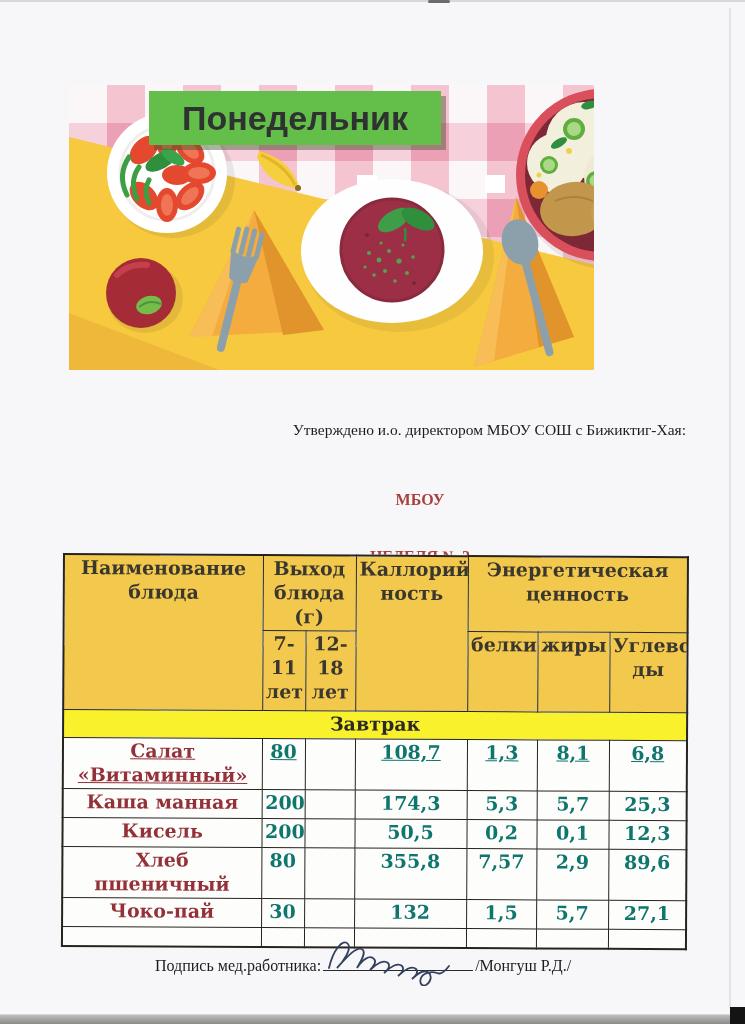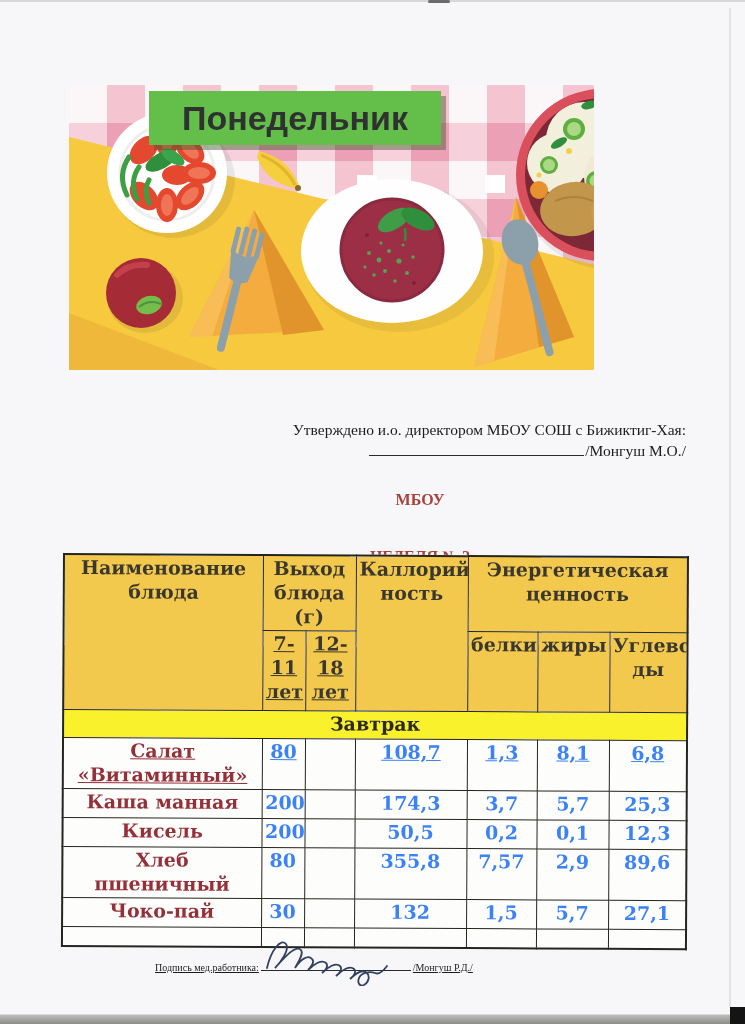--- a/index.html
+++ b/index.html
@@ -26,29 +26,29 @@
   .headings{position:absolute;left:95px;top:452px;width:650px;text-align:center;
     color:#a8403e;font-weight:bold;font-size:16px;line-height:19px;white-space:pre-wrap;}
   
   .table-wrap{position:absolute;left:63px;top:553px;transform:rotate(0.3deg);transform-origin:0 0;}
   table.menu{border-collapse:collapse;table-layout:fixed;width:624px;
     font-family:"DejaVu Serif","Liberation Serif",serif;font-weight:bold;
     border:2px solid #26241f;background:#fdfdfc;}
   table.menu td,table.menu th{border:1.6px solid #26241f;padding:1px 3px;text-align:center;
     font-size:19px;line-height:1.26;overflow:hidden;}
   th.hd{background:#f2c84d;color:#3a372f;vertical-align:top;padding-top:3px;font-weight:bold;}
-  th.age{font-size:16px;padding:2px 1px;text-decoration:underline;}
+  th.age{font-size:16px;padding:2px 1px;}
   td.section{background:#faf12d;color:#2b2a22;height:25px;font-weight:bold;}
   td.dish{color:#943038;}
-  td.num{color:#3b82f6;}
+  td.num{color:#0f766e;}
   tr.r-tall td{height:46px;vertical-align:top;text-decoration:underline;}
   tr.r-std td{height:26px;vertical-align:top;}
   tr.r-empty td{height:16px;}
   
-  .footer-sign{position:absolute;left:155px;top:955px;font-size:10px;text-decoration:underline;}
+  .footer-sign{position:absolute;left:155px;top:955px;font-size:16px;}
   .sig-line{display:inline-block;width:150px;height:15px;border-bottom:1.5px solid #2a2a2c;
     position:relative;vertical-align:baseline;margin:0 2px;}
   .sig-line svg{position:absolute;left:2px;top:-27px;}
 </style>
 </head>
 <body>
 
 <div class="scan-top-edge"></div>
 <div class="scan-top-dash"></div>
 <div class="scan-right-edge"></div>
@@ -222,21 +222,20 @@
   <g>
     <rect x="85" y="11" width="292" height="54" fill="#46552f" opacity="0.45"></rect>
     <rect x="80" y="6" width="292" height="54" fill="#63bf4a"></rect>
     <text x="226" y="45" text-anchor="middle" font-family="Liberation Sans, DejaVu Sans, sans-serif" font-size="34" font-weight="bold" fill="#2f3230">Понедельник</text>
   </g>
 </svg>
 </div>
 
 <div class="approval">
   <div>Утверждено и.о. директором МБОУ СОШ с Бижиктиг-Хая:</div>
-  <div><span class="uline"></span><span>/Монгуш М.О./</span></div>
 </div>
 
 <div class="headings">
   <div>МБОУ</div>
   <div>НЕДЕЛЯ № 2</div>
   <div>ДЕНЬ: ПЕРВЫЙ (ПОНЕДЕЛЬНИК)</div>
   <div>22 апреля  2023 г</div>
 </div>
 
 <div class="table-wrap">
@@ -274,21 +273,21 @@
       <td class="num">108,7</td>
       <td class="num">1,3</td>
       <td class="num">8,1</td>
       <td class="num">6,8</td>
     </tr>
     <tr class="r-std">
       <td class="dish">Каша манная</td>
       <td class="num">200</td>
       <td class="num"></td>
       <td class="num">174,3</td>
-      <td class="num">3,7</td>
+      <td class="num">5,3</td>
       <td class="num">5,7</td>
       <td class="num">25,3</td>
     </tr>
     <tr class="r-std">
       <td class="dish">Кисель</td>
       <td class="num">200</td>
       <td class="num"></td>
       <td class="num">50,5</td>
       <td class="num">0,2</td>
       <td class="num">0,1</td>

